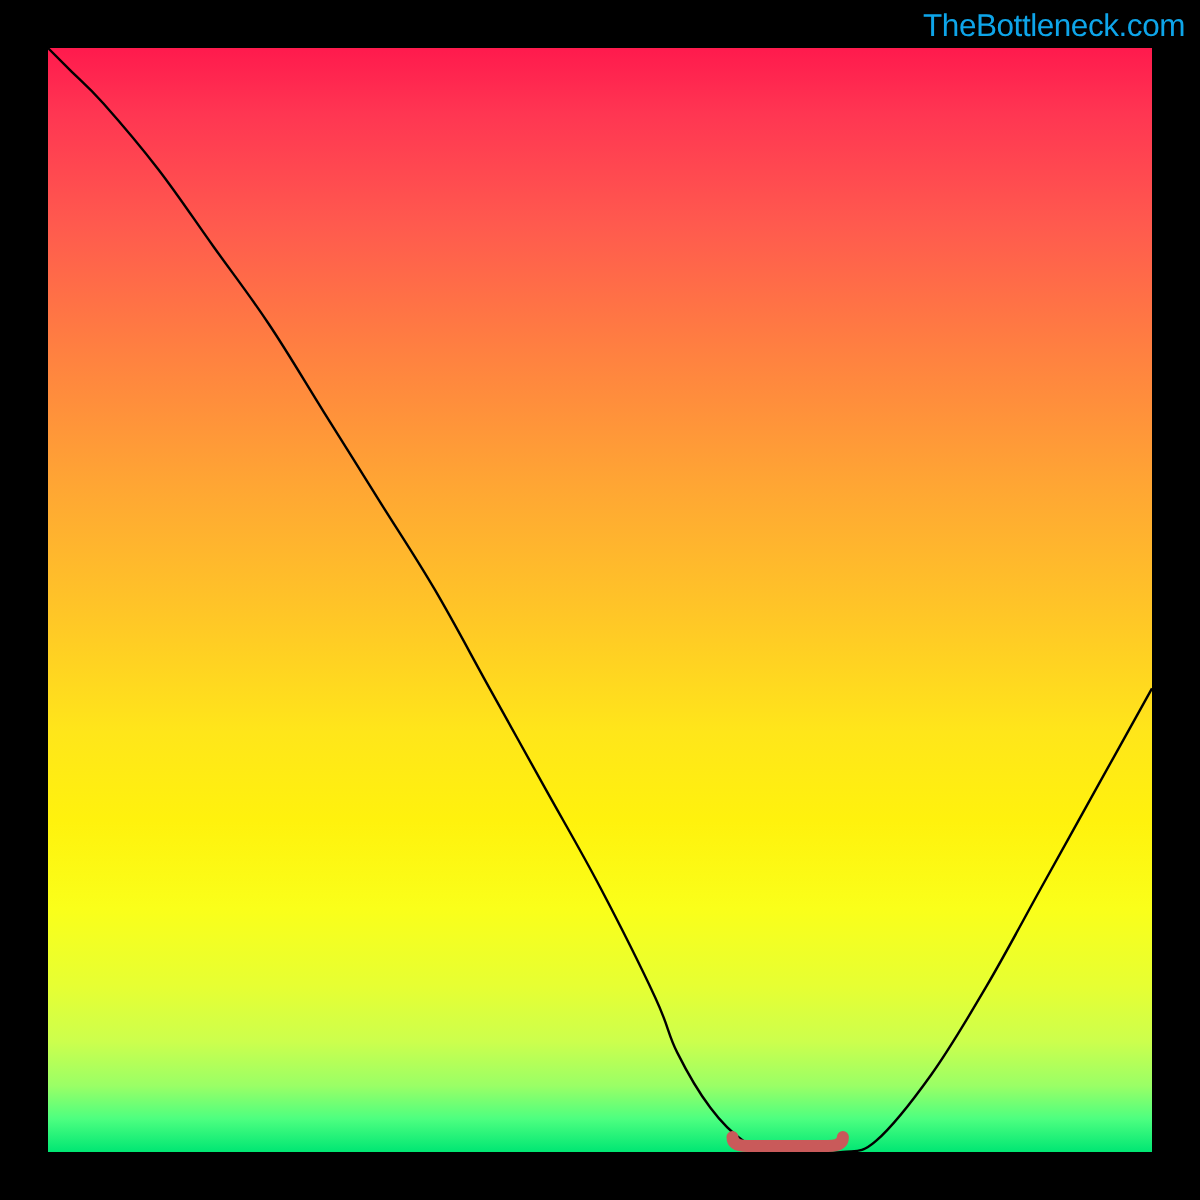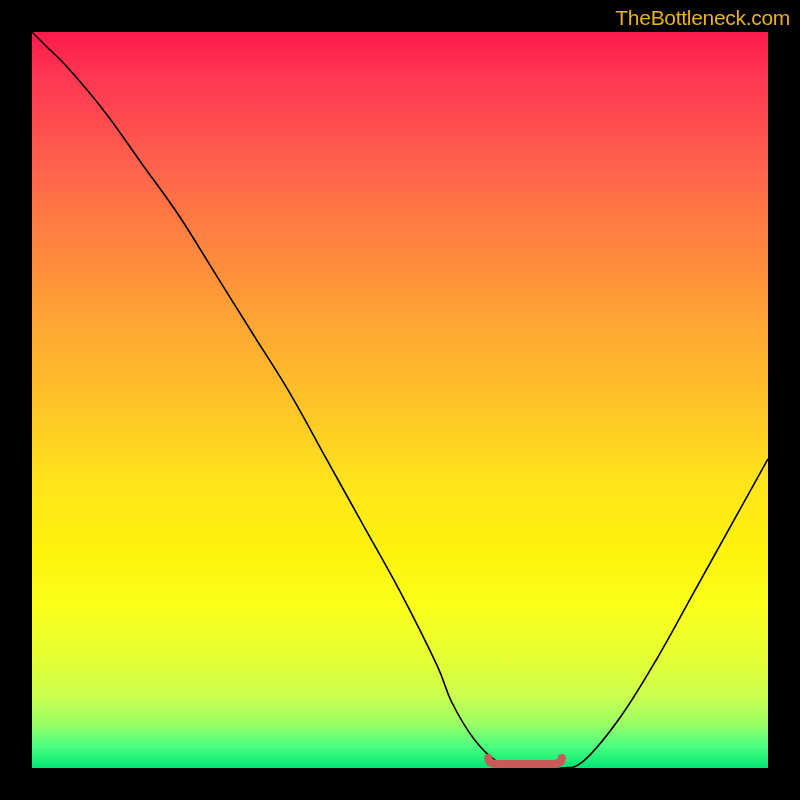--- a/index.html
+++ b/index.html
@@ -8,21 +8,21 @@
     height: 800px;
     background: #000;
     position: relative;
     font-family: Arial, sans-serif;
     overflow: hidden;
   }
   .attribution {
     position: absolute;
     top: 6px;
     right: 10px;
-    color: #eab308;
+    color: #0ea5e9;
     font-size: 21px;
     font-weight: normal;
     z-index: 10;
     letter-spacing: -0.3px;
   }
   .plot-area {
     position: absolute;
     left: 32px;
     top: 32px;
     width: 736px;

